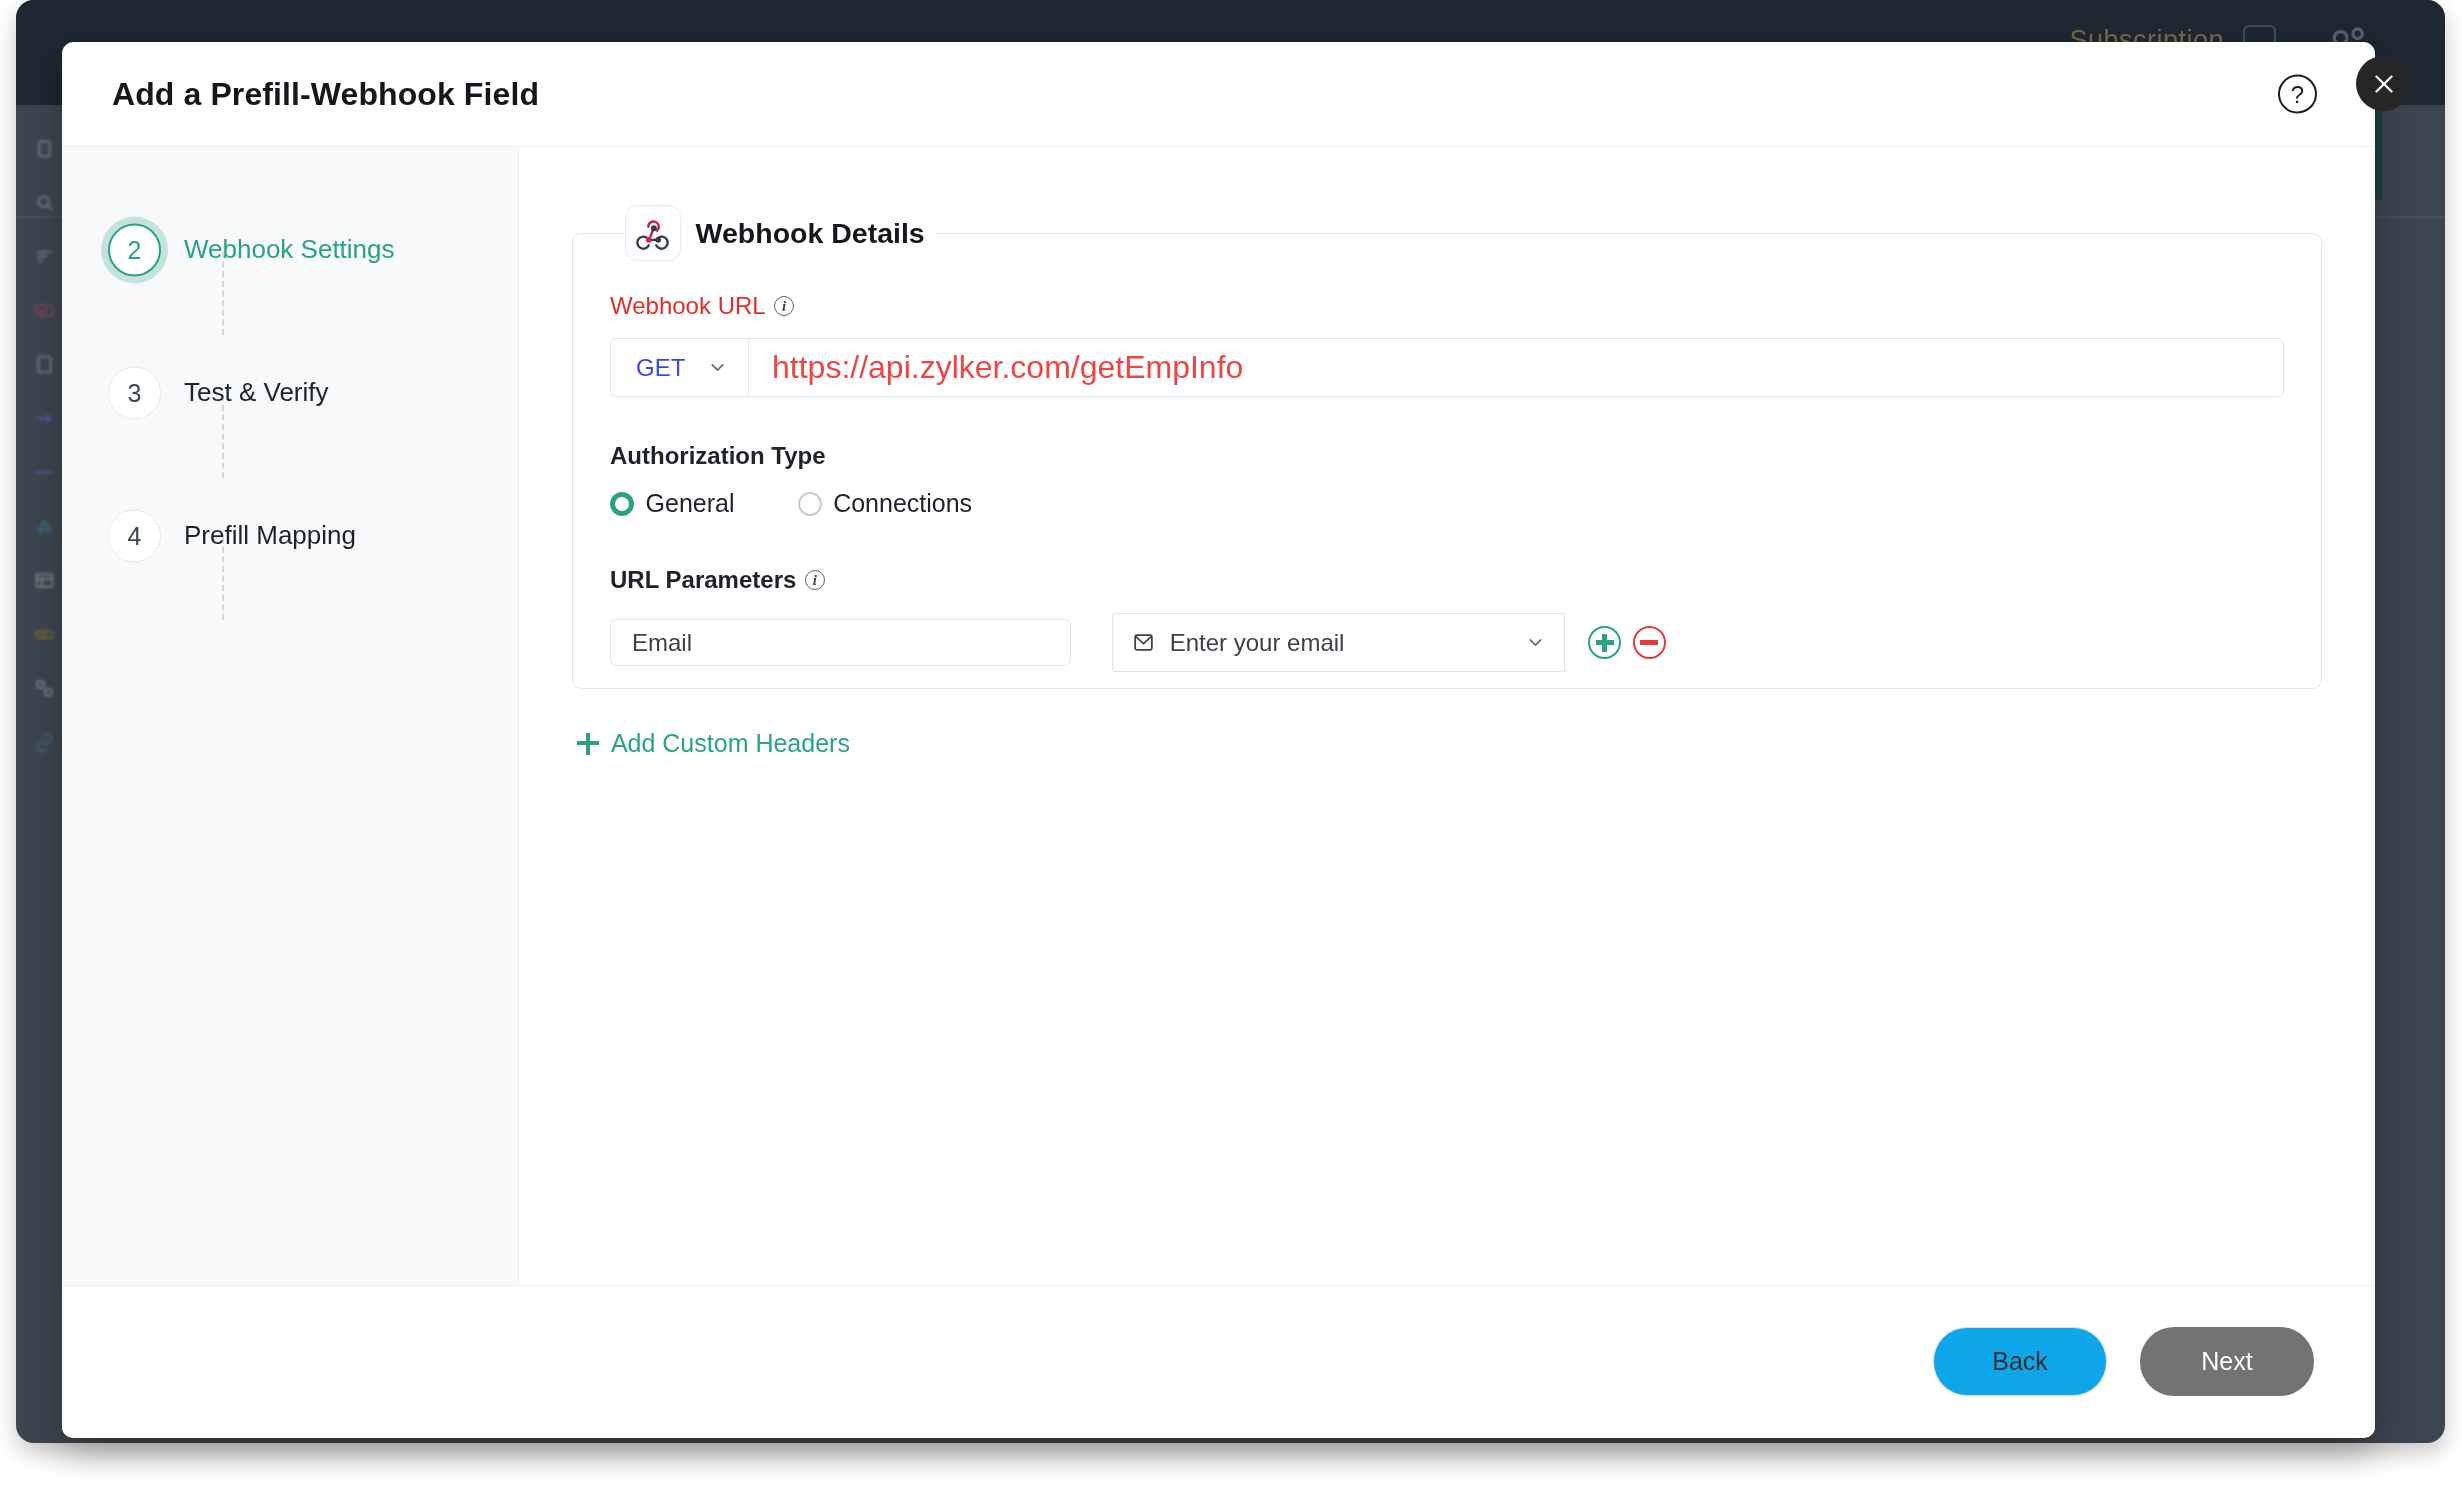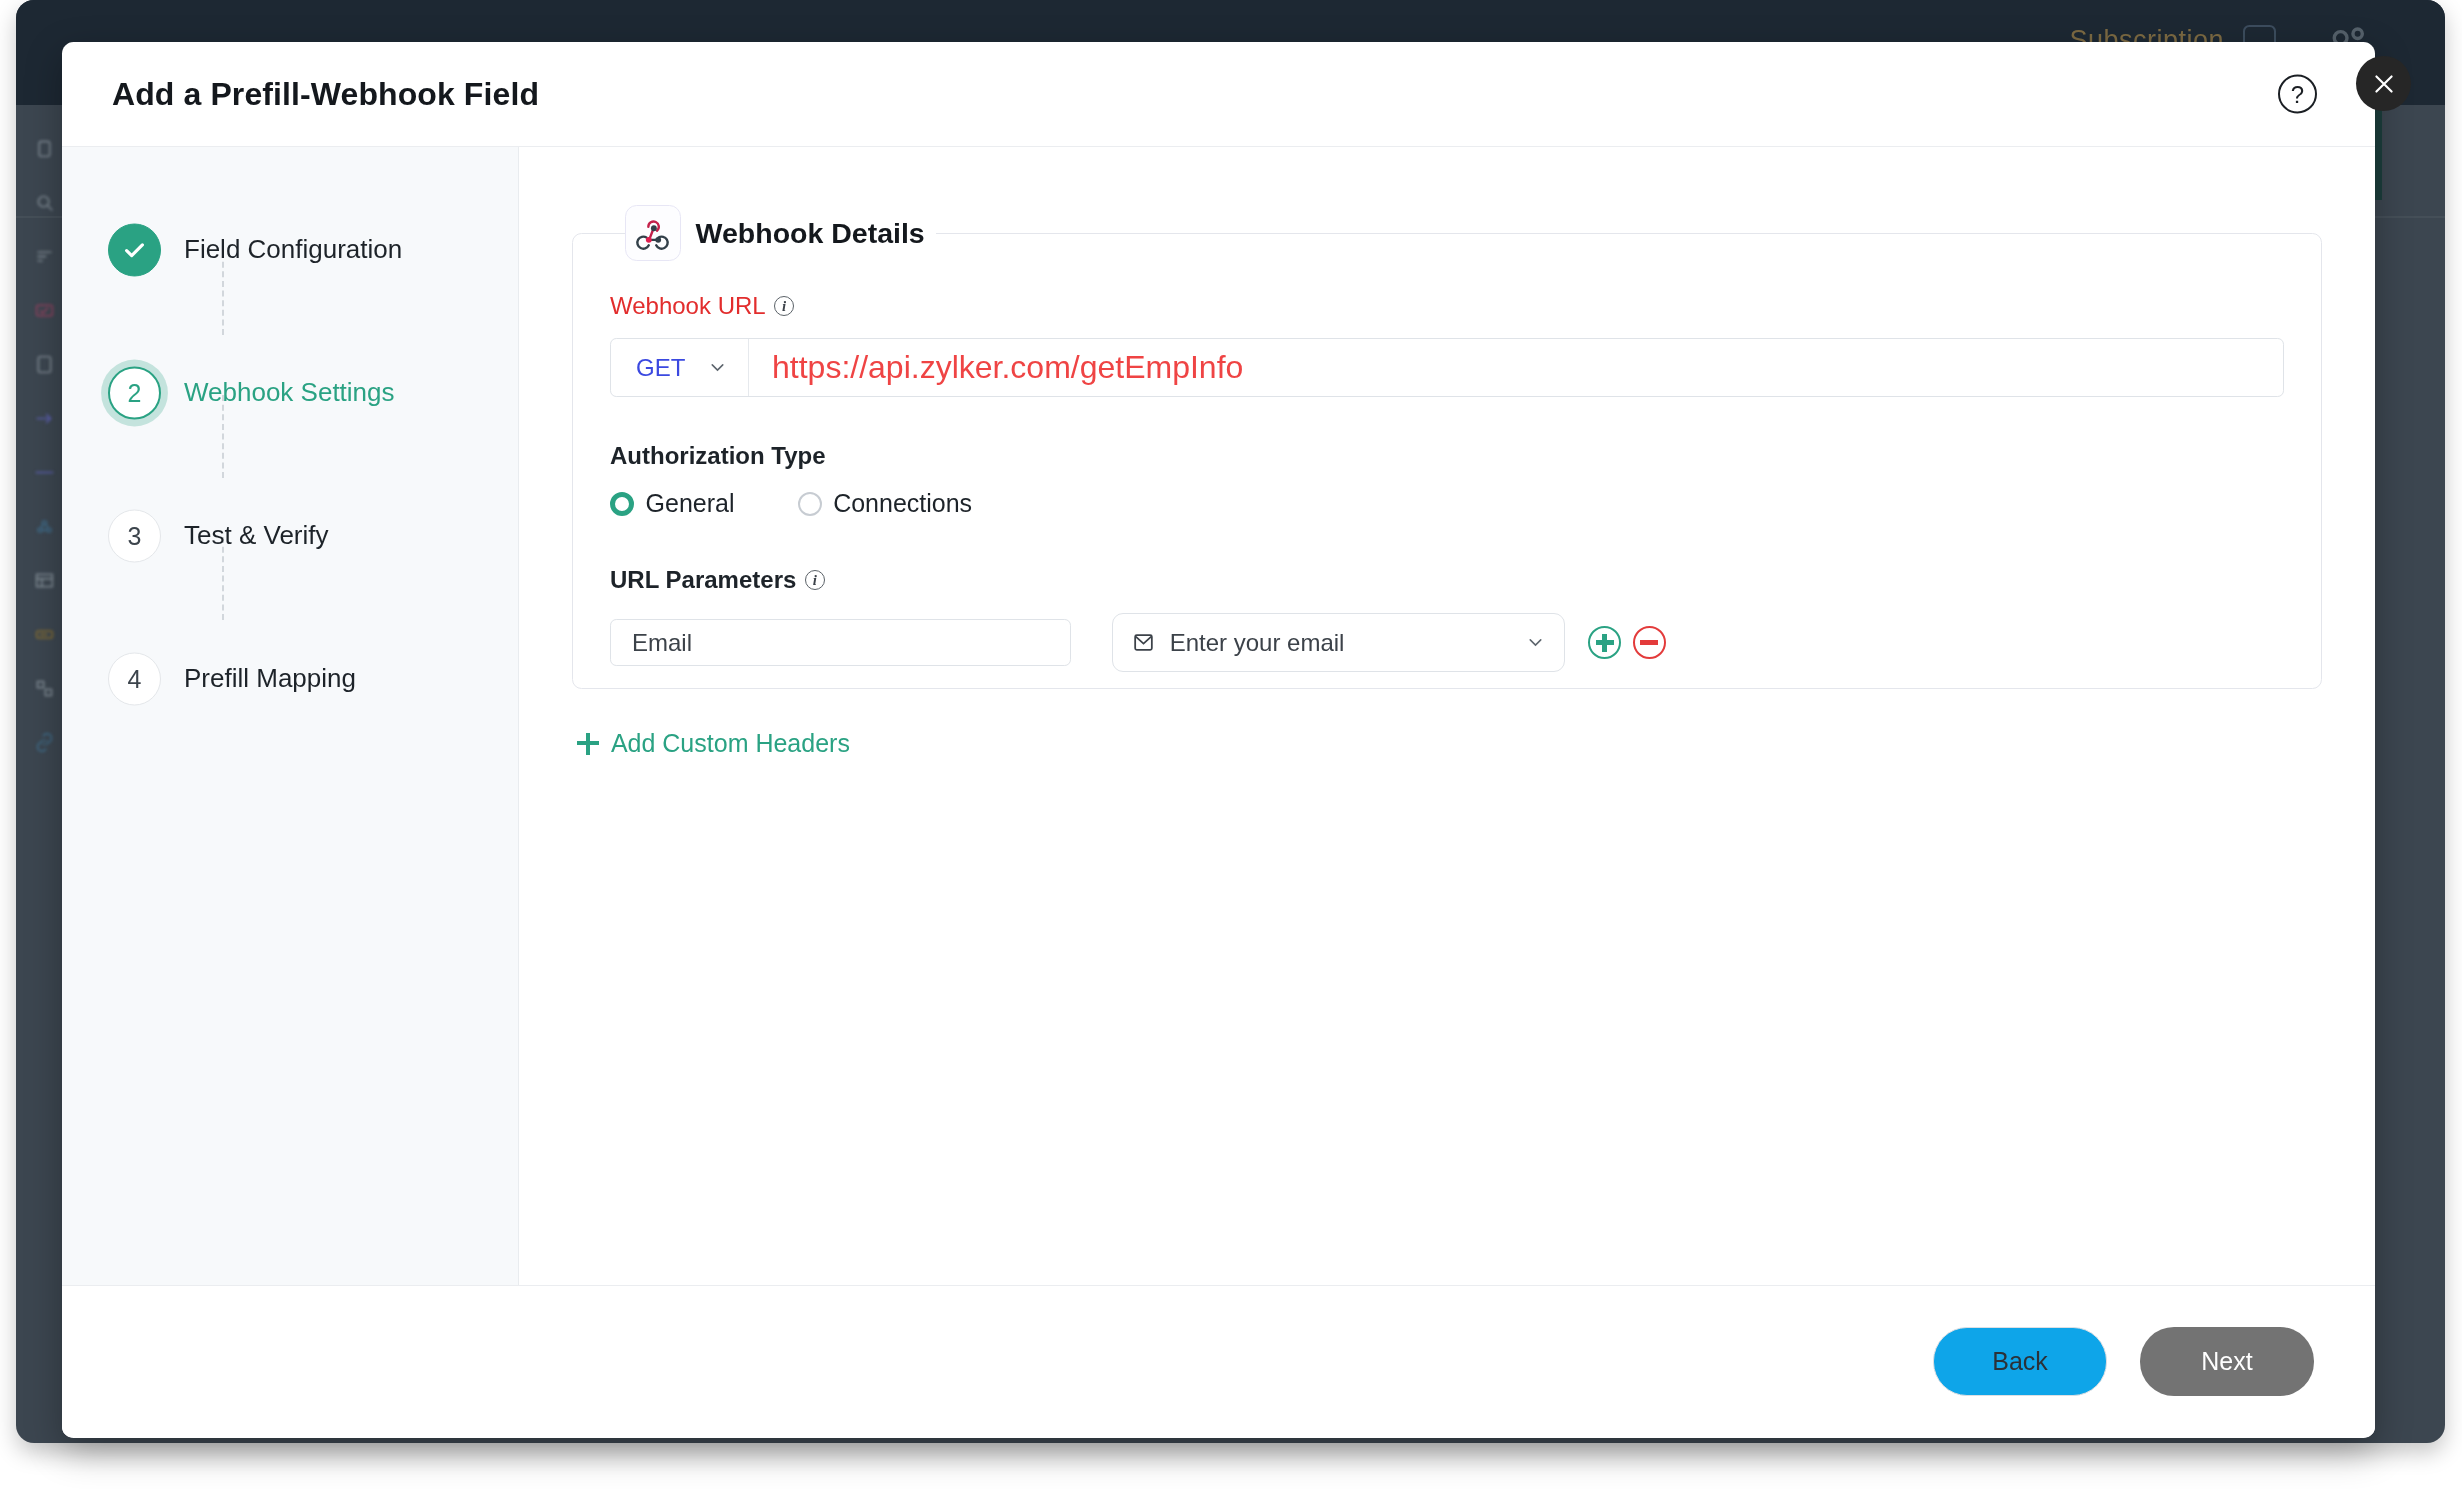--- a/index.html
+++ b/index.html
@@ -225,21 +225,21 @@
   .param-key {
     width: 461px; flex: 0 0 461px; height: 47px;
     border: 1.6px solid #dfe3e8; border-radius: 6.3px;
     padding: 0 21px; font-size: 24px; color: #3c4249;
     outline: none; background: #fff;
     font-family: "Liberation Sans", sans-serif;
   }
   .param-value {
     width: 453px; flex: 0 0 453px; height: 59px;
     margin-left: 41px;
-    border: 1.6px solid #dfe3e8; border-radius: 11px;
+    border: 1.6px solid #dfe3e8; border-radius: 2px;
     display: flex; align-items: center; gap: 13.7px;
     padding: 0 18px 0 18px; cursor: pointer; background: #fff;
   }
   .param-value-text { flex: 1; font-size: 24px; color: #3c4249; }
   .row-btn {
     width: 33px; height: 33px; border-radius: 50%;
     display: flex; align-items: center; justify-content: center;
     border: 2.1px solid #2aa283; margin-left: 23px;
     cursor: pointer; background: #fff;
   }
@@ -411,28 +411,20 @@
     <div class="help-btn">?</div>
   </div>
 
   <div class="modal-body">
 
     <div class="stepper">
       <div class="step-line ln1"></div>
       <div class="step-line ln2"></div>
       <div class="step-line ln3"></div>
 
-      <div class="step">
-        <div class="step-circle done">
-          <svg width="27" height="27" viewBox="0 0 24 24" fill="none" stroke="#fff" stroke-width="2.8" stroke-linecap="round" stroke-linejoin="round">
-              <path d="M5 12.5l4.5 4.5L19 7.5"></path>
-            </svg>
-        </div>
-        <div class="step-label">Field Configuration</div>
-      </div>
 
       <div class="step">
         <div class="step-circle active">2</div>
         <div class="step-label active">Webhook Settings</div>
       </div>
 
       <div class="step">
         <div class="step-circle">3</div>
         <div class="step-label">Test &amp; Verify</div>
       </div>

